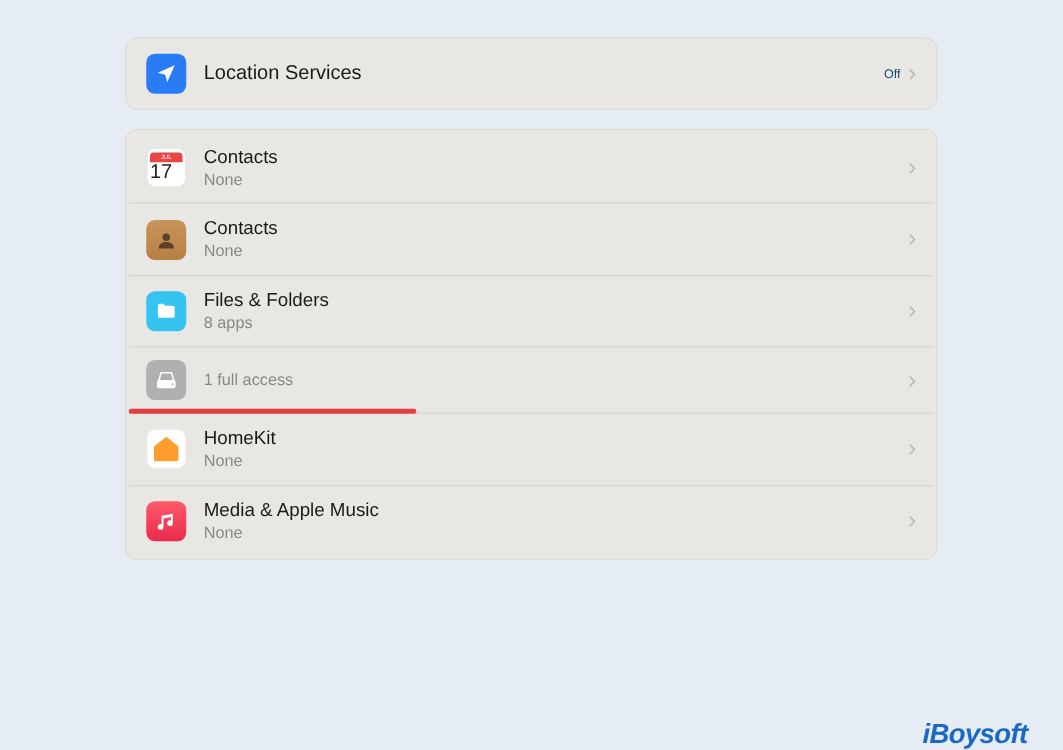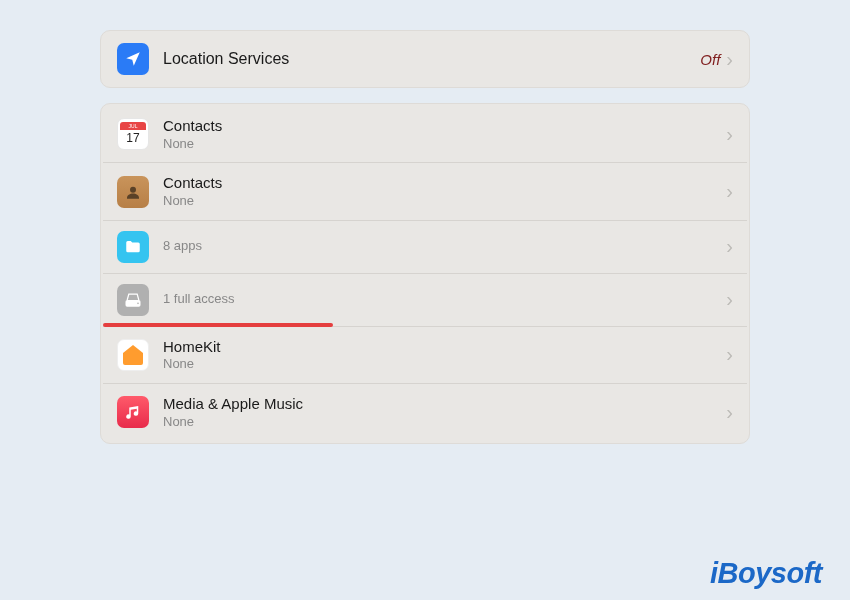--- a/index.html
+++ b/index.html
@@ -53,24 +53,23 @@
       font-size: 15px;
       color: #1a1a1a;
       line-height: 1.3;
     }
     .subtitle {
       font-size: 13px;
       color: #888;
       line-height: 1.3;
     }
     .value {
-      font-size: 15px;
-      color: #7f1d1d;
+      font-size: 10px;
+      color: #0c4a6e;
       margin-right: 6px;
-      font-style: italic;
     }
     .chevron {
       color: #bdbbb7;
       font-size: 20px;
       font-weight: 300;
     }
     .single-line .title {
       font-size: 16px;
     }
     .underline-annotation {
@@ -78,22 +77,22 @@
       height: 4px;
       background: #e53e3e;
       border-radius: 2px;
       bottom: -1px;
       left: 0;
       width: 230px;
     }
     .watermark {
       position: absolute;
       right: 28px;
-      bottom: 10px;
-      font-size: 29px;
+      bottom: 0;
+      font-size: 22px;
       font-weight: 800;
       font-style: italic;
       color: #1b68c7;
       letter-spacing: -0.5px;
     }
     
     .ic-location { background: #2a7bf6; }
     .ic-calendar { background: #fff; border: 1px solid #e6e6e6; }
     .ic-contacts { background: linear-gradient(#c9945b, #b77f46); }
     .ic-files { background: #35c4f0; }
@@ -109,23 +108,23 @@
       font-size: 5px;
       color: #fff;
       text-align: center;
       line-height: 8px;
     }
     .cal-body {
       width: 26px;
       height: 16px;
       background: #fff;
       border-radius: 0 0 3px 3px;
-      font-size: 12px;
+      font-size: 16px;
       color: #222;
-      text-align: center;
+      text-align: left;
       line-height: 16px;
       font-weight: 500;
     }
     .cal-wrap { display: flex; flex-direction: column; }
     
     .home-shape {
       width: 20px;
       height: 20px;
       background: #ff9c2e;
       clip-path: polygon(50% 0, 100% 40%, 100% 100%, 0 100%, 0 40%);
@@ -180,20 +179,21 @@
     <span class="chevron">›</span>
   </div>
 
   <div class="row">
     <div class="icon-wrap ic-files">
       <svg width="18" height="18" viewBox="0 0 24 24" fill="#fff">
           <path d="M3 6a2 2 0 012-2h4l2 2h8a2 2 0 012 2v9a2 2 0 01-2 2H5a2 2 0 01-2-2V6z"></path>
         </svg>
     </div>
     <div class="text-block">
+      <span class="title">Files &amp; Folders</span>
       <span class="subtitle">8 apps</span>
     </div>
     <span class="chevron">›</span>
   </div>
 
   <div class="row">
     <div class="icon-wrap ic-disk">
       <svg width="20" height="20" viewBox="0 0 24 24" fill="#fff">
           <rect x="3" y="12" width="18" height="8" rx="2"></rect>
           <path d="M5 12l2-7h10l2 7" fill="none" stroke="#fff" stroke-width="1.5"></path>

